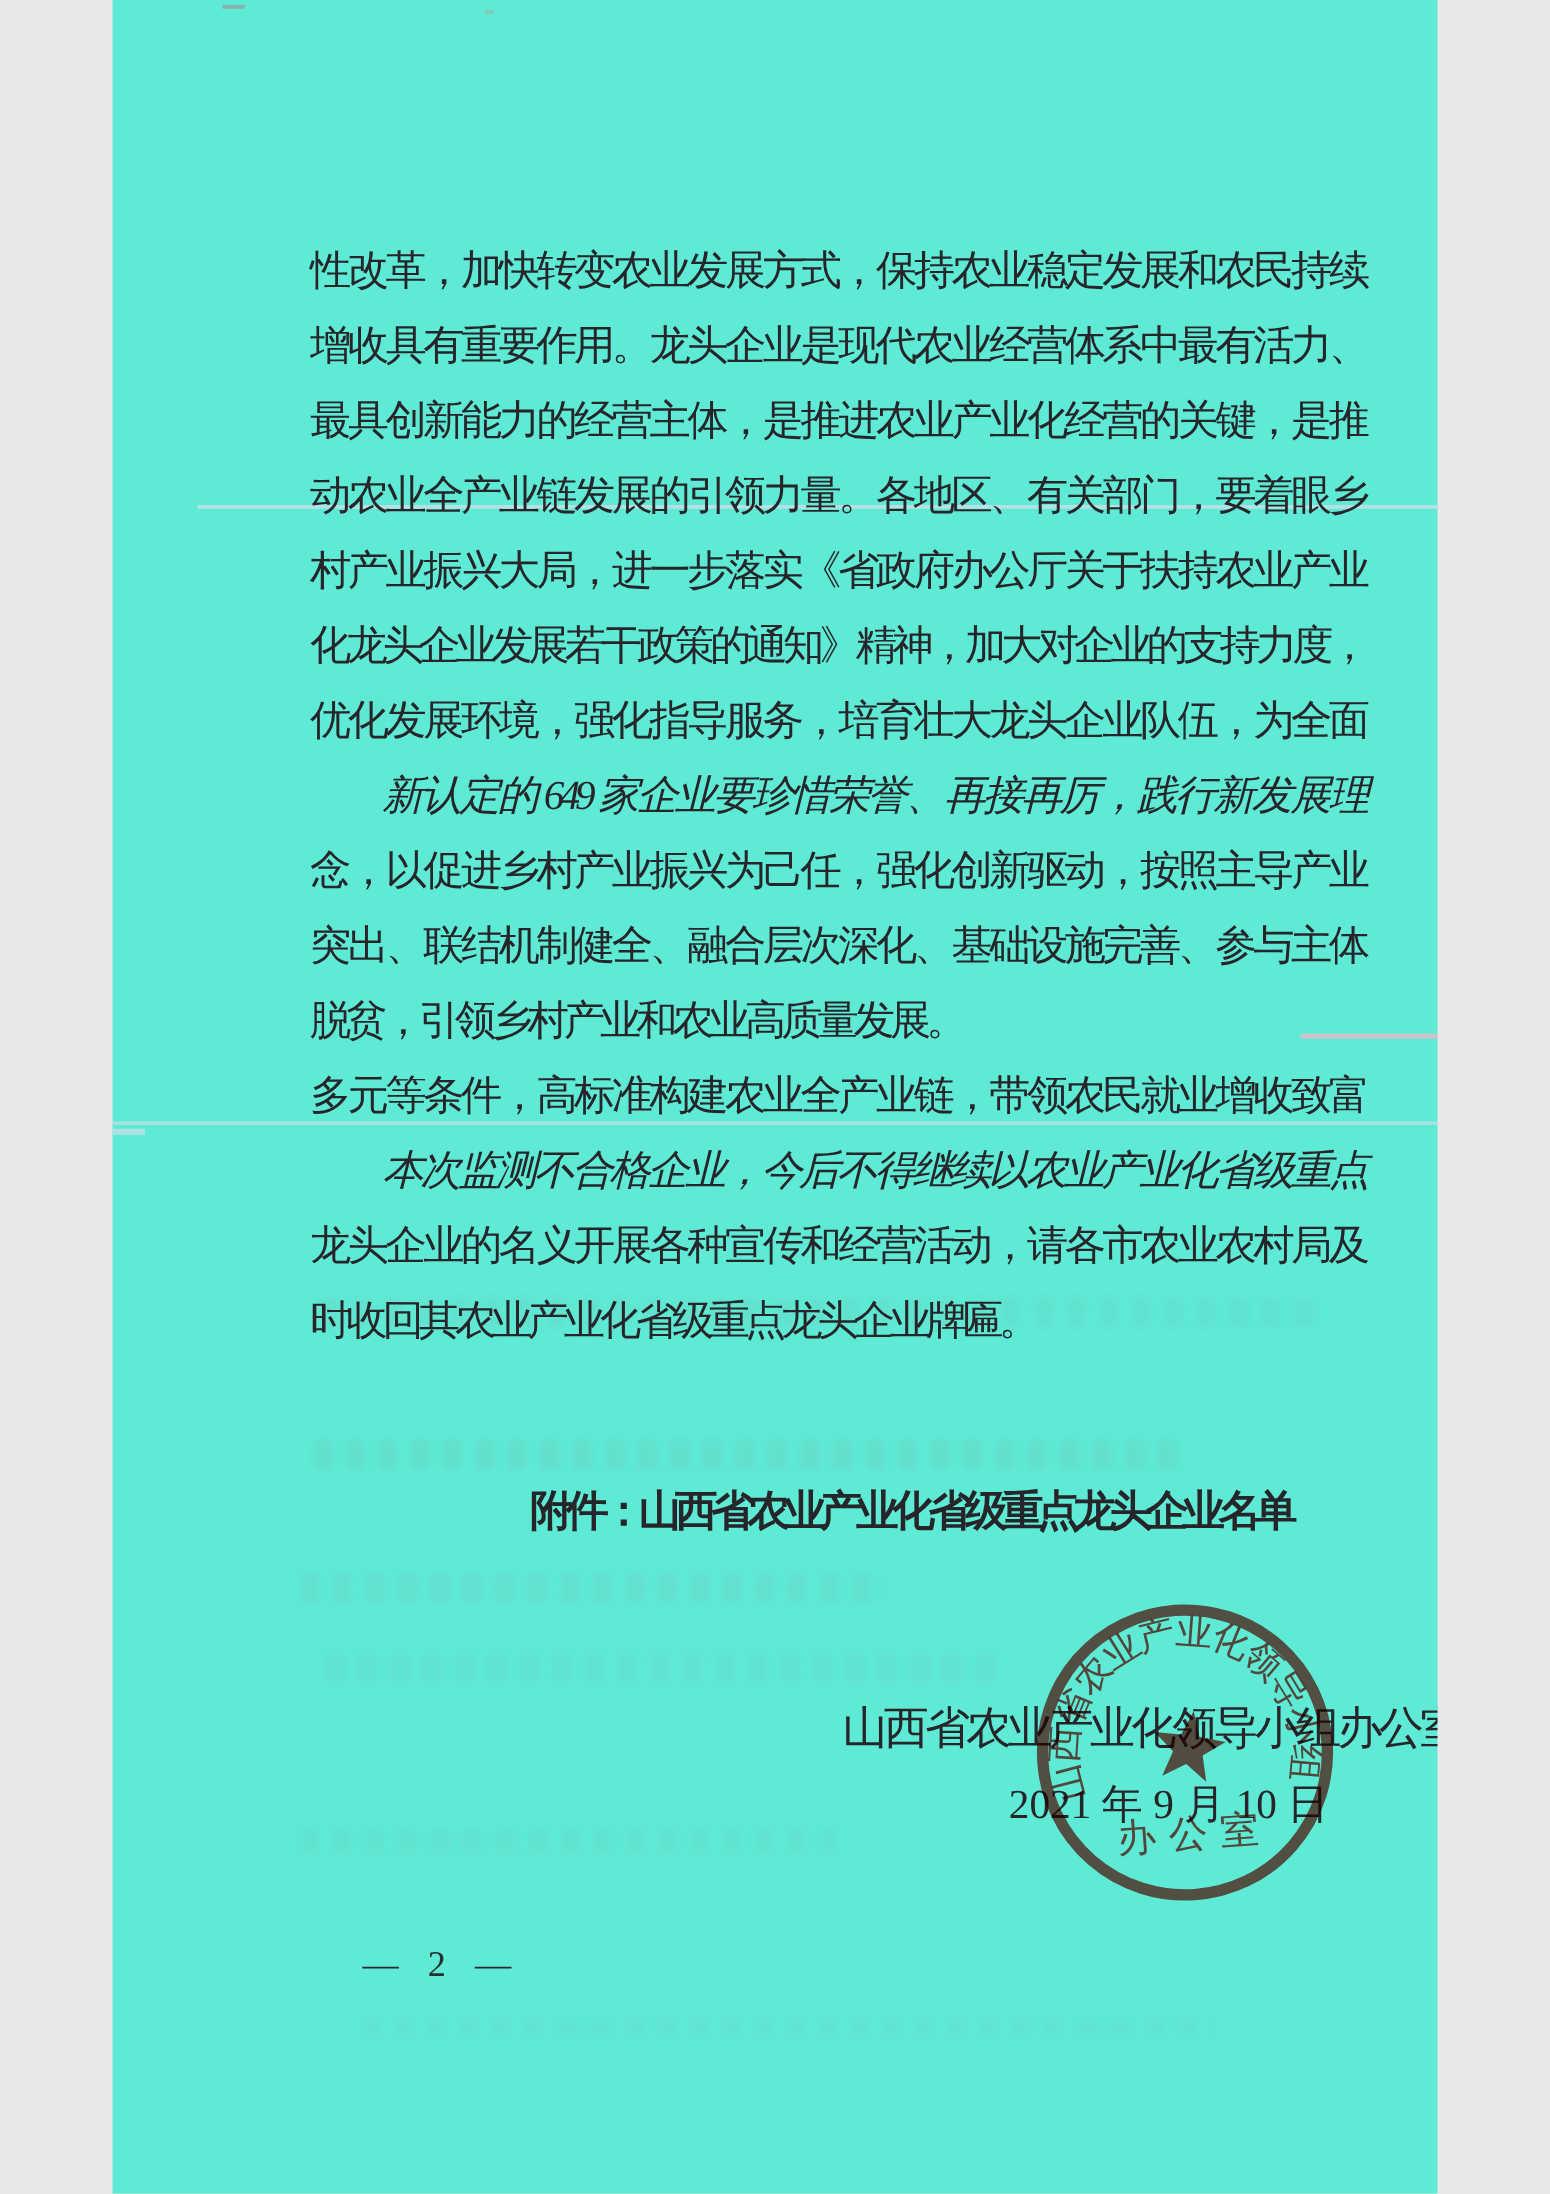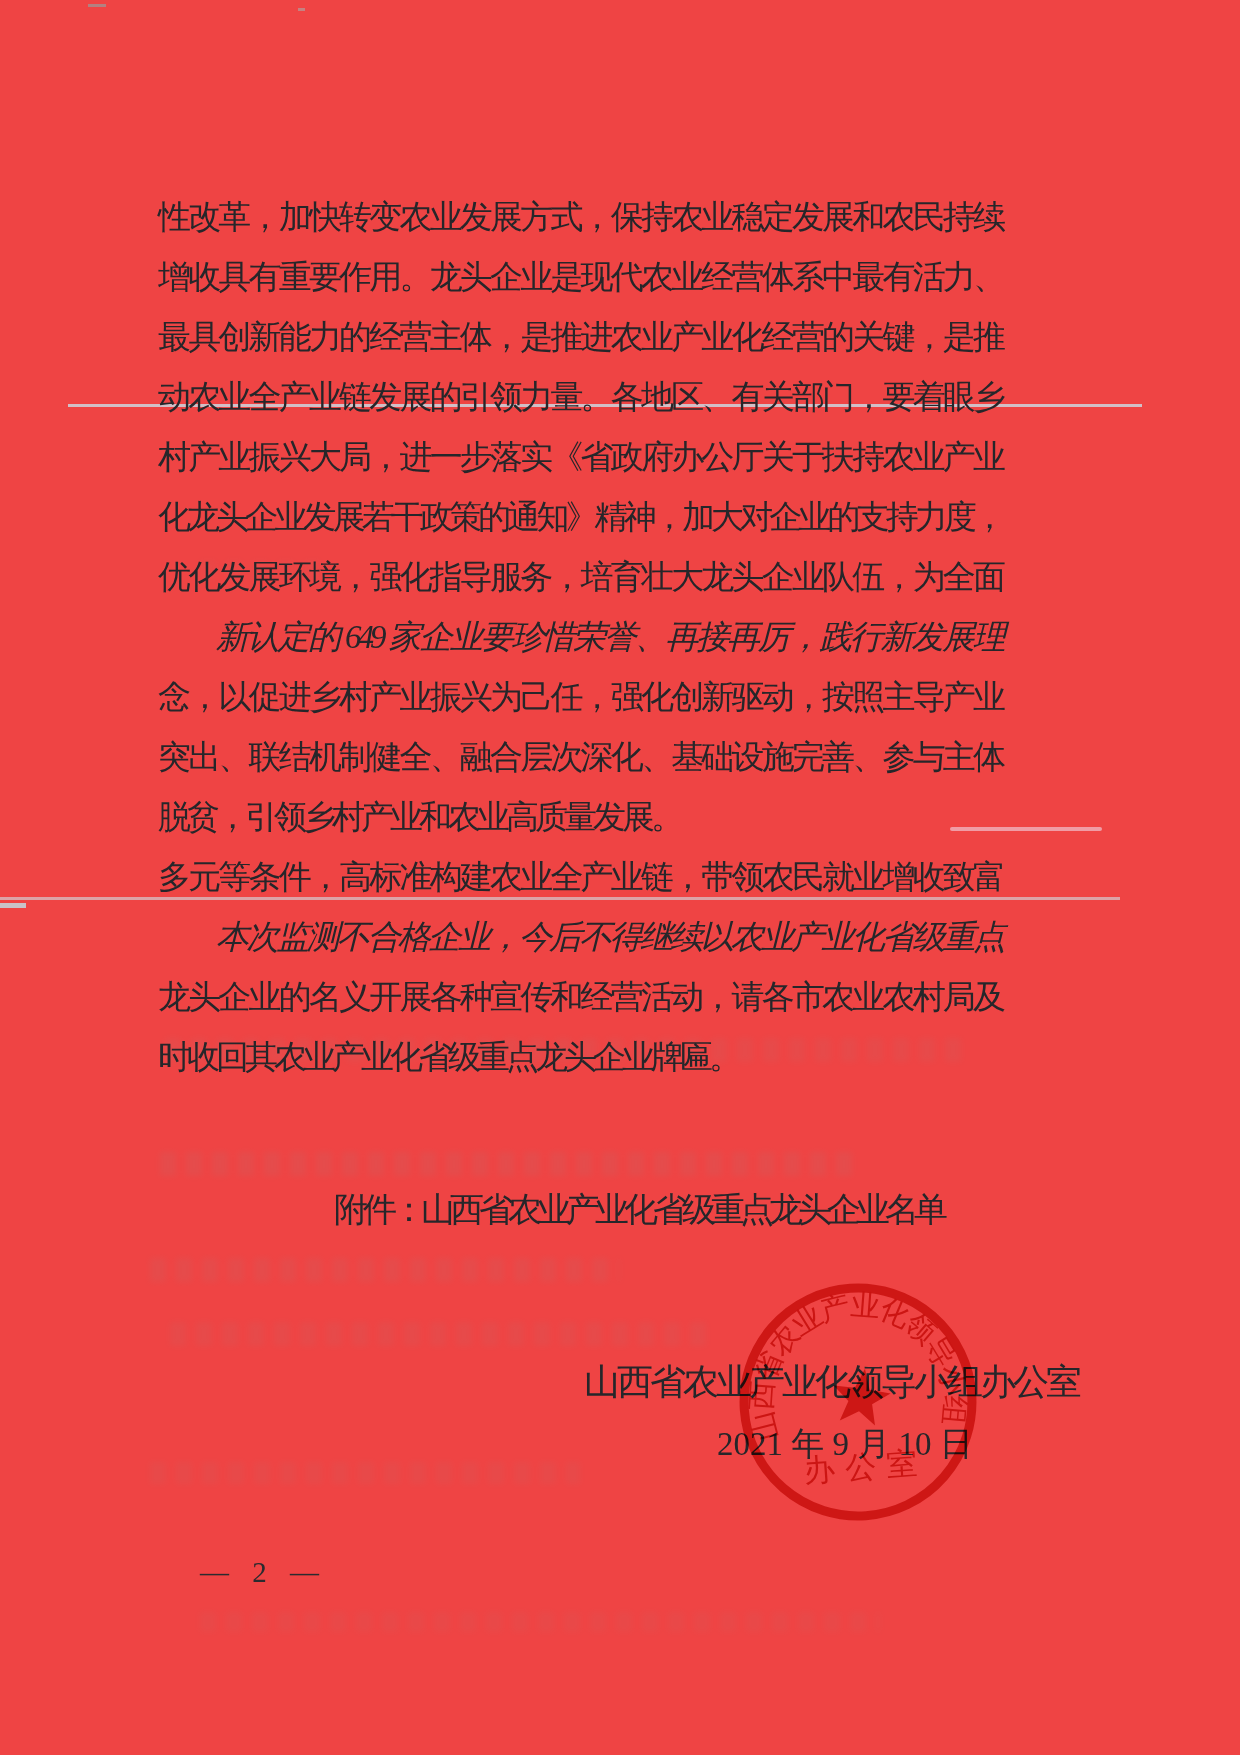--- a/index.html
+++ b/index.html
@@ -1,20 +1,20 @@
 <!DOCTYPE html>
 <html><head>
 <meta charset="utf-8">
 <style>
   html,body{margin:0;padding:0;background:#e8e8e8;}
   .page{
     position:relative;
-    width:1240px;height:1755px;
+    width:1060px;height:1755px;
     margin:0 auto;
-    background:#ef4444;
+    background:#5eead4;
     overflow:hidden;
     font-family:"Liberation Serif","DejaVu Serif",serif;
     color:#26262a;
   }
   
   .bodytext{
     position:absolute;left:158px;top:187px;width:844px;
   }
   .line{
     height:60px;line-height:60px;
@@ -23,20 +23,21 @@
     white-space:nowrap;
     overflow:visible;
   }
   .l-end{text-align-last:left;}
   .l-indent{text-indent:58px;font-style:italic;}
   
   .attachment{
     position:absolute;left:334px;top:1186px;
     font-size:34px;letter-spacing:-5px;line-height:48px;
     white-space:nowrap;
+    font-weight:bold;
   }
   
   .signature{
     position:absolute;left:584px;top:1356px;
     font-size:36px;letter-spacing:-3px;line-height:52px;
     white-space:nowrap;
   }
   .date{
     position:absolute;left:717px;top:1420px;
     font-size:33px;letter-spacing:0;line-height:48px;

